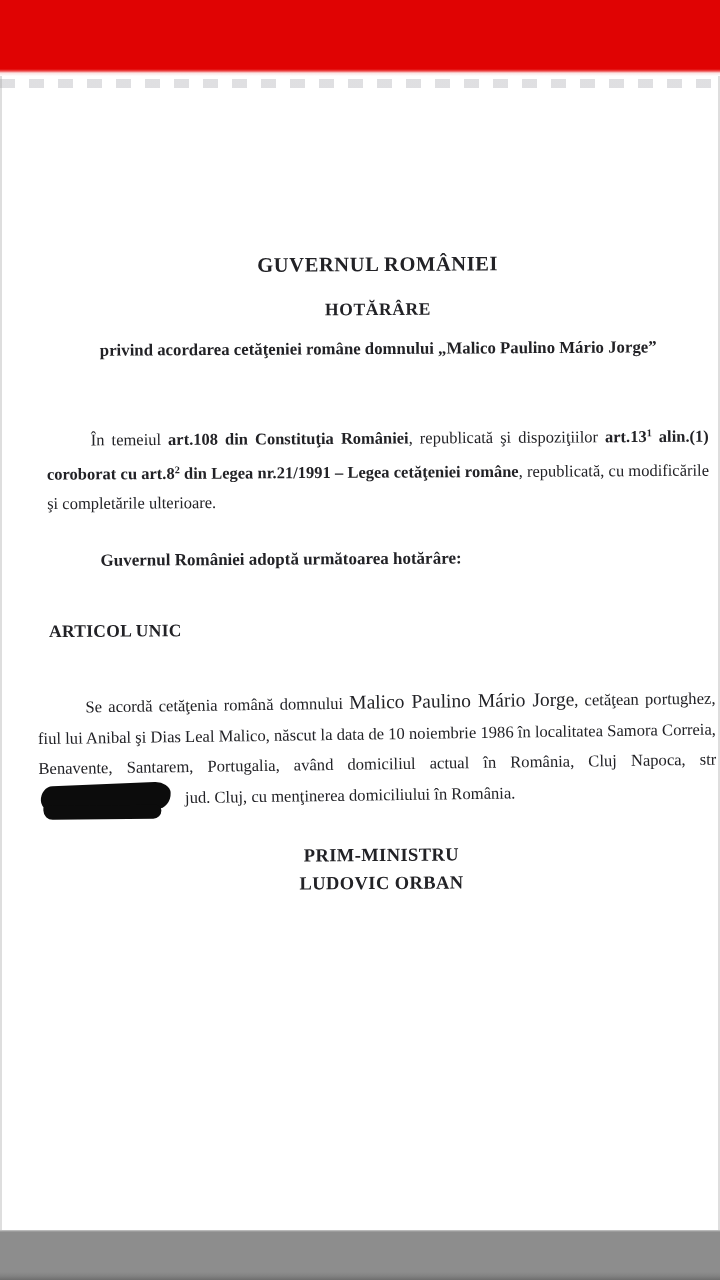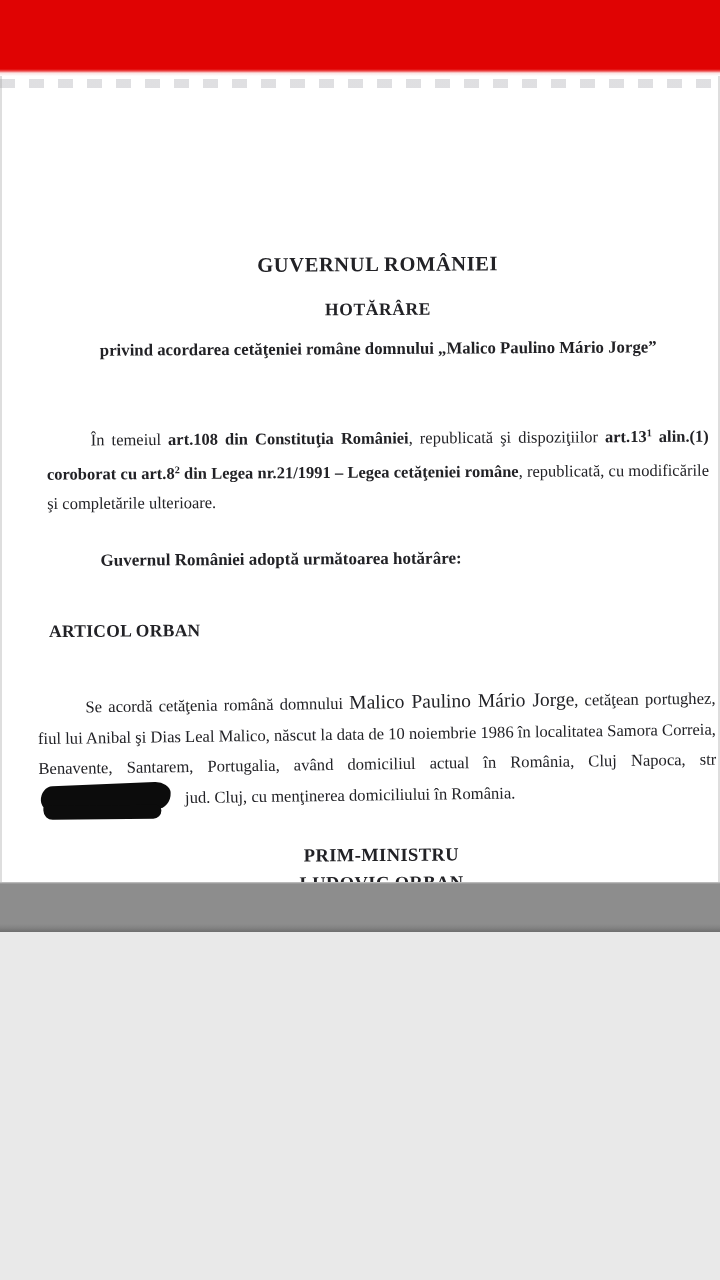--- a/index.html
+++ b/index.html
@@ -1,17 +1,17 @@
 <!DOCTYPE html>
 <html><head>
 <meta charset="utf-8">
 <style>
   html,body{margin:0;padding:0;background:#e9e9e9;}
   .screen{
-    position:relative;width:720px;height:932px;margin:0 auto;
+    position:relative;width:720px;height:1280px;margin:0 auto;
     background:#fff;overflow:hidden;
     font-family:"Liberation Serif",serif;color:#222226;
   }
   
   .top-bar{
     position:absolute;top:0;left:0;width:720px;height:76px;
     background:linear-gradient(180deg,#e00303 0,#e00303 69px,#ee4b4b 71px,#fbe3e3 73px,#ffffff 76px);
   }
   
   .noise-band{
@@ -74,21 +74,21 @@
     <h1 class="centerblock doc-title">GUVERNUL ROMÂNIEI</h1>
 
     <h2 class="centerblock doc-type">HOTĂRÂRE</h2>
 
     <p class="centerblock doc-subject">privind acordarea cetăţeniei române domnului „Malico Paulino Mário Jorge”</p>
 
     <p class="preamble"><span>În temeiul </span><span class="b">art.108 din Constituţia României</span><span>, republicată şi dispoziţiilor </span><span class="b">art.13</span><span class="b sup">1</span><span class="b"> alin.(1) coroborat cu art.8</span><span class="b sup">2</span><span class="b"> din Legea nr.21/1991 – Legea cetăţeniei române</span><span>, republicată, cu modificările şi completările ulterioare.</span></p>
 
     <p class="adoption">Guvernul României adoptă următoarea hotărâre:</p>
 
-    <p class="article-head">ARTICOL ORBAN</p>
+    <p class="article-head">ARTICOL UNIC</p>
 
     <p class="article-body"><span>Se acordă cetăţenia română domnului </span><span class="lg">Malico Paulino Mário Jorge</span><span>, cetăţean portughez, fiul lui Anibal şi Dias Leal Malico, născut la data de 10 noiembrie 1986 în localitatea Samora Correia, Benavente, Santarem, Portugalia, având domiciliul actual în România, Cluj Napoca, str </span><span class="redaction"></span><span> jud. Cluj, cu menţinerea domiciliului în România.</span></p>
 
     <div class="signature">
       <div>PRIM-MINISTRU</div>
       <div>LUDOVIC ORBAN</div>
     </div>
 
   </div>
 

